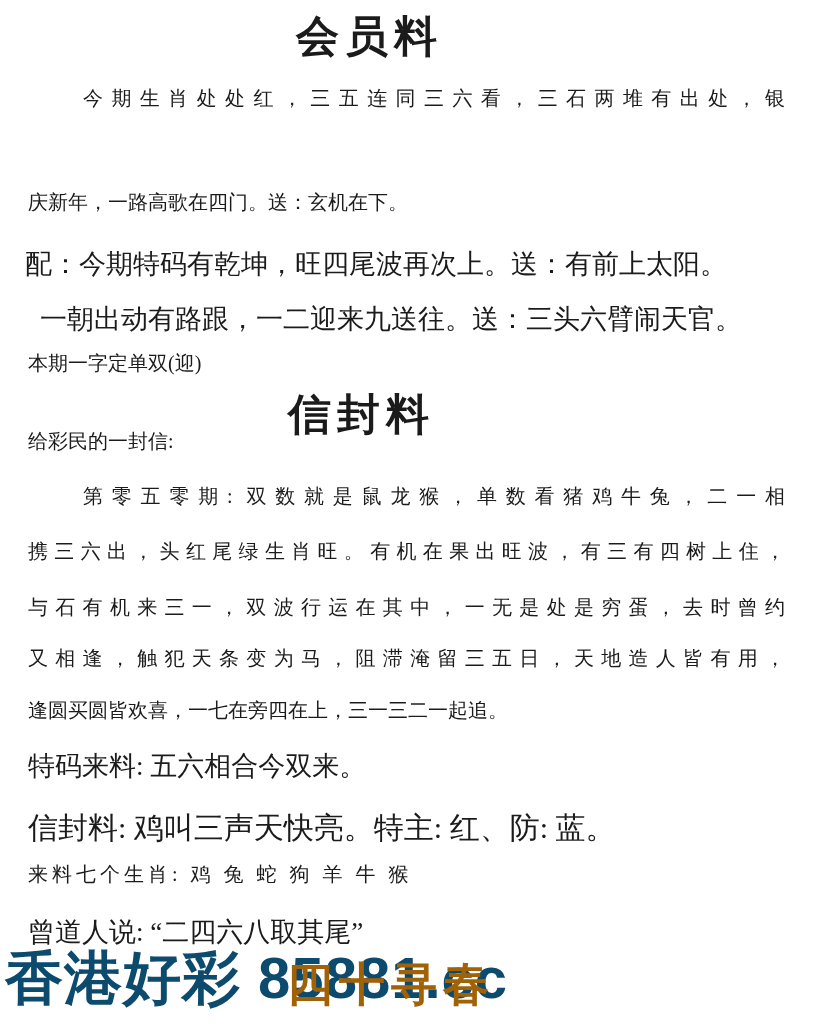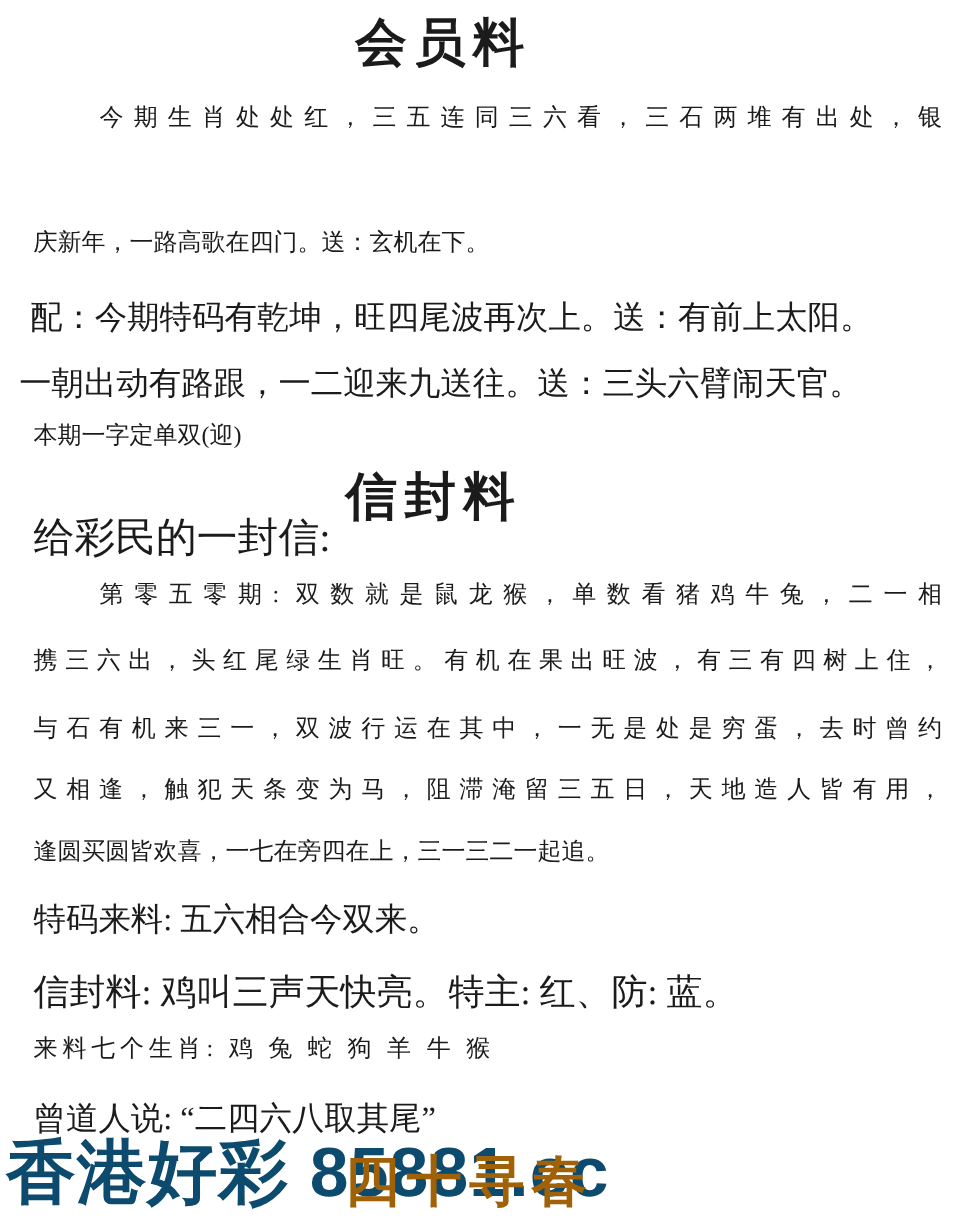--- a/index.html
+++ b/index.html
@@ -67,27 +67,27 @@
 
   <div class="h1" style="left:296px; top:12px;">会员料</div>
 
   <div class="bl just" style="left:83px; top:86px; width:702px;">今期生肖处处红，三五连同三六看，三石两堆有出处，银</div>
 
 
   <div class="bl" style="left:28px; top:190px;">庆新年，一路高歌在四门。送：玄机在下。</div>
 
   <div class="bl" style="left:25px; top:248px; font-size:27px;">配：今期特码有乾坤，旺四尾波再次上。送：有前上太阳。</div>
 
-  <div class="bl" style="left:16px; top:303px; font-size:27px;">一朝出动有路跟，一二迎来九送往。送：三头六臂闹天官。</div>
+  <div class="bl" style="left:40px; top:303px; font-size:27px;">一朝出动有路跟，一二迎来九送往。送：三头六臂闹天官。</div>
 
   <div class="bl" style="left:28px; top:351px;">本期一字定单双(迎)</div>
 
   <div class="h1" style="left:288px; top:390px;">信封料</div>
 
-  <div class="bl" style="left:28px; top:429px; font-size:34px;">给彩民的一封信:</div>
+  <div class="bl" style="left:28px; top:429px; font-size:20px;">给彩民的一封信:</div>
 
   <div class="bl just" style="left:28px; top:539px; width:757px;">携三六出，头红尾绿生肖旺。有机在果出旺波，有三有四树上住，</div>
 
   <div class="bl just" style="left:83px; top:484px; width:702px;">第零五零期: 双数就是鼠龙猴，单数看猪鸡牛兔，二一相</div>
 
   <div class="bl just" style="left:28px; top:595px; width:757px;">与石有机来三一，双波行运在其中，一无是处是穷蛋，去时曾约</div>
 
   <div class="bl just" style="left:28px; top:646px; width:757px;">又相逢，触犯天条变为马，阻滞淹留三五日，天地造人皆有用，</div>
 
   <div class="bl" style="left:28px; top:698px;">逢圆买圆皆欢喜，一七在旁四在上，三一三二一起追。</div>

